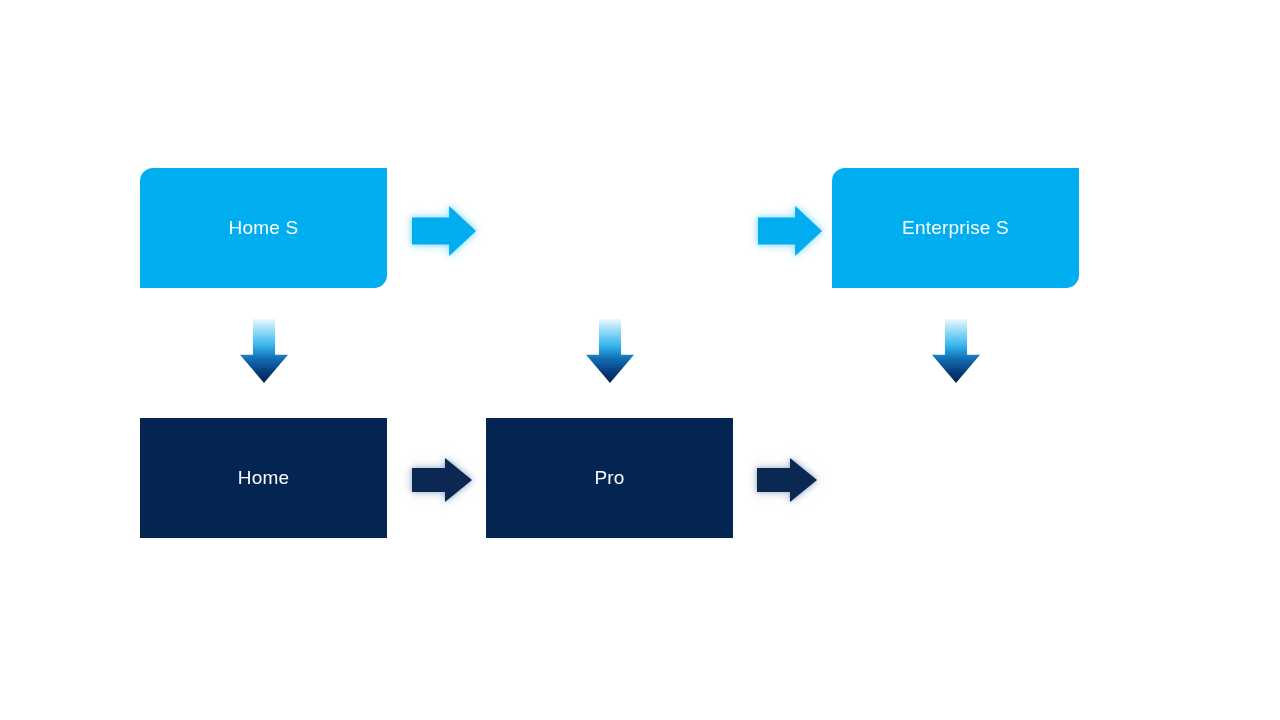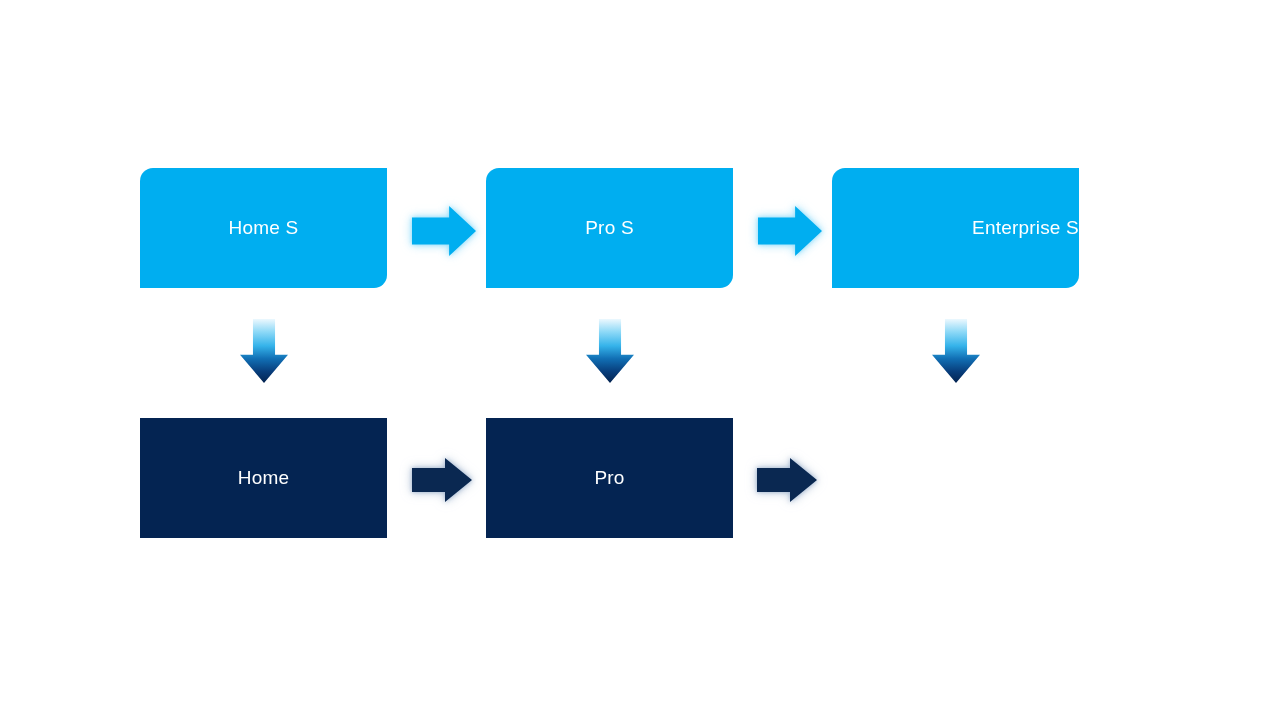--- a/index.html
+++ b/index.html
@@ -42,36 +42,33 @@
     background:linear-gradient(180deg,
       #ECF8FE 0%,
       #8ED9F7 20%,
       #35B3EA 42%,
       #116FB4 62%,
       #083E7C 82%,
       #042350 100%);
   }
 
   
-  .col-0{left:140px;} .col-1{left:486px;} .col-2{left:832px;justify-content:flex-end;}
+  .col-0{left:140px;} .col-1{left:486px;} .col-2{left:832px;}
   .row-top{top:168px;} .row-bottom{top:418px;}
   .gap-0{left:412px;} .gap-1{left:758px;}
   .gap-0b{left:412px;} .gap-1b{left:757px;}
   .down-0{left:240px;} .down-1{left:586px;} .down-2{left:932px;}
 </style>
 </head>
 <body>
 
 <div class="canvas">
 
   <div class="box top row-top col-0">
     <span class="label">Home S</span>
-  </div>
-  <div class="box top row-top col-1">
-    <span class="label">Pro S</span>
   </div>
   <div class="box top row-top col-2">
     <span class="label">Enterprise S</span>
   </div>
 
   <div class="arrow-wrap right-top glow-cyan gap-0">
     <div class="right-arrow cyan"></div>
   </div>
   <div class="arrow-wrap right-top glow-cyan gap-1">
     <div class="right-arrow cyan"></div>

